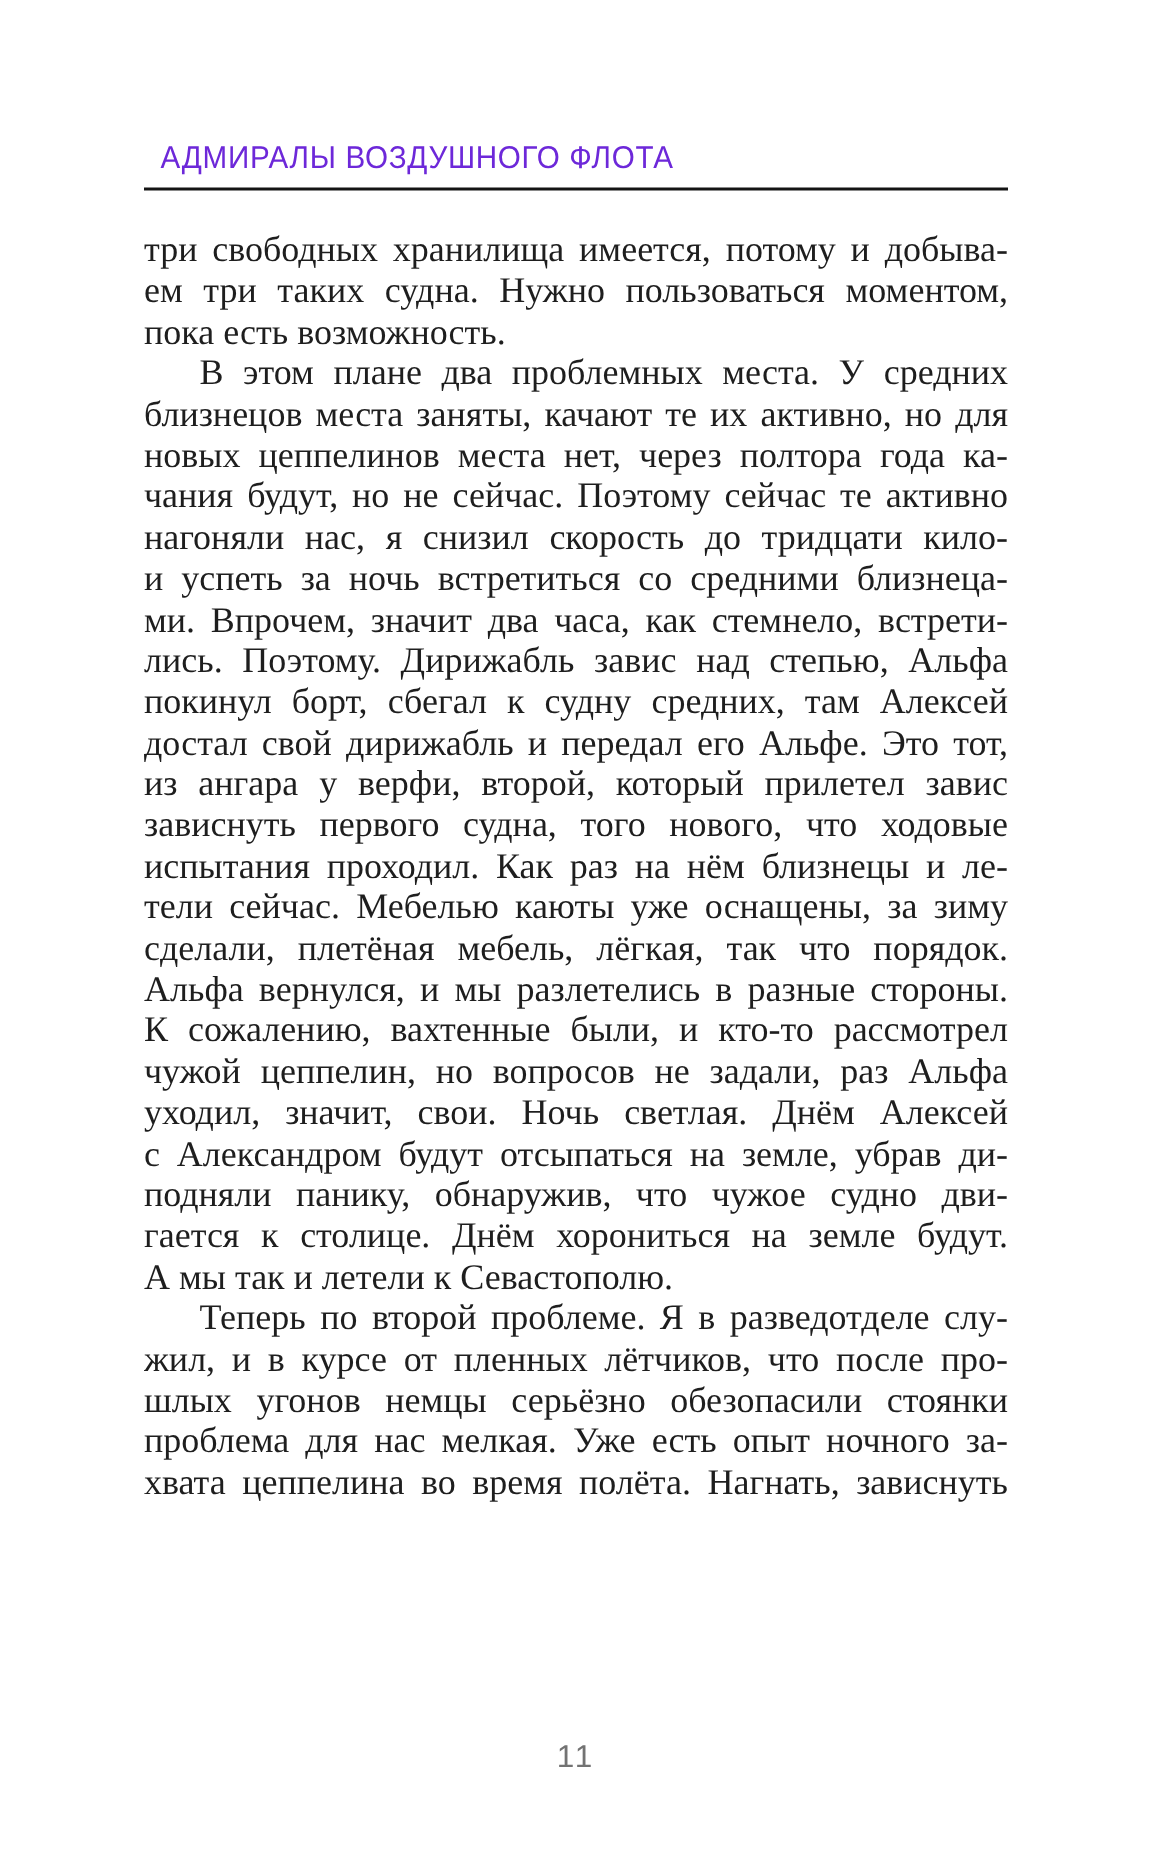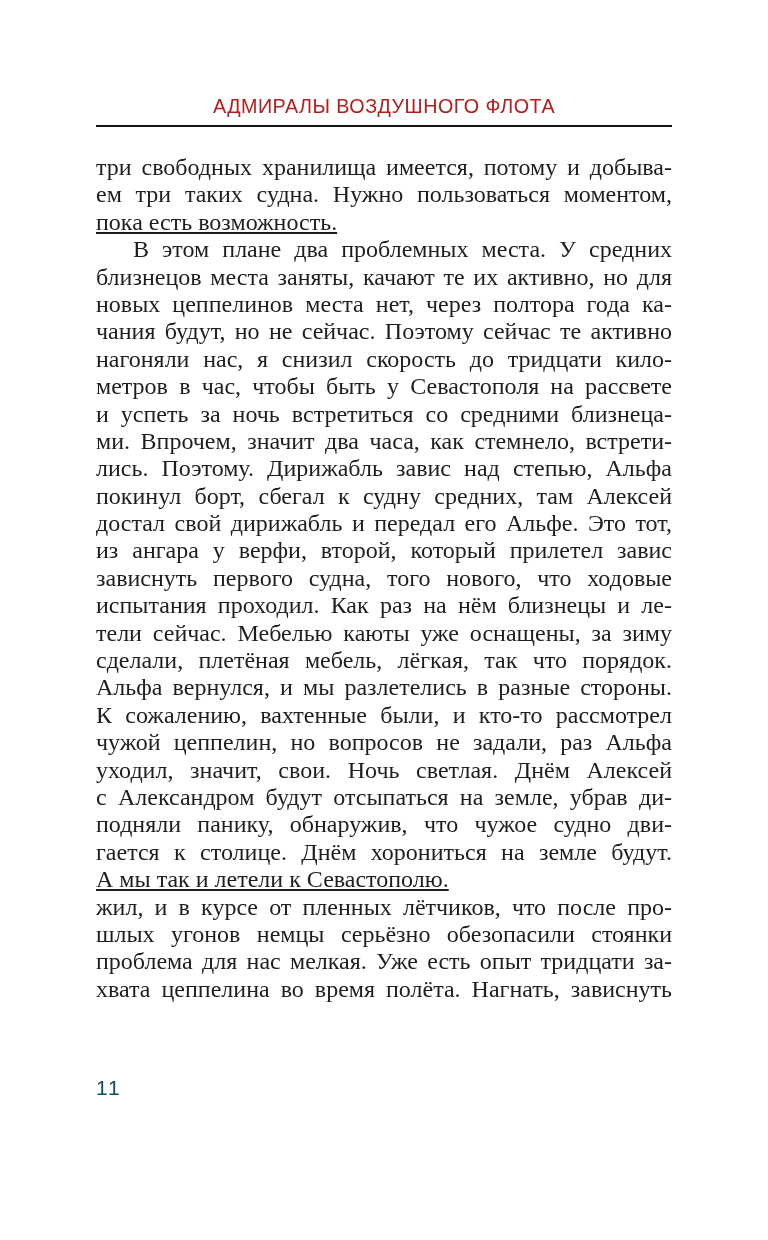--- a/index.html
+++ b/index.html
@@ -14,25 +14,25 @@
   .book-page {
     position: absolute;
     inset: 0;
     background: #ffffff;
   }
   .running-header {
     position: absolute;
     top: 94px;
     left: 96px;
     width: 576px;
-    text-align: center;
+    text-align: left;
     font-family: "Liberation Sans", sans-serif;
     font-size: 21px;
     font-weight: 400;
-    color: #b91c1c;
+    color: #6d28d9;
     white-space: nowrap;
   }
   .running-header .squeeze {
     display: inline-block;
     transform: scaleX(0.94);
     transform-origin: center;
     letter-spacing: 0.5px;
   }
   .header-rule {
     position: absolute;
@@ -54,32 +54,31 @@
   .line {
     height: 27.4px;
     overflow: hidden;
     text-align: justify;
     text-align-last: justify;
   }
   .line.indent { text-indent: 37px; }
   .line.par-end {
     text-align: left;
     text-align-last: left;
-    text-decoration: underline;
   }
   .page-number {
     position: absolute;
-    top: 1076px;
+    top: 1160px;
     left: 96px;
     width: 576px;
-    text-align: left;
+    text-align: center;
     font-family: "Liberation Sans", sans-serif;
     font-size: 21px;
     letter-spacing: 2px;
-    color: #0c4a6e;
+    color: #737373;
   }
 </style>
 </head>
 <body>
 
 <div class="book-page">
 
   <div class="running-header">
     <span class="squeeze">АДМИРАЛЫ ВОЗДУШНОГО ФЛОТА</span>
   </div>
@@ -88,40 +87,40 @@
 
   <div class="page-body">
     <div class="line">три свободных хранилища имеется, потому и добыва-</div>
     <div class="line">ем три таких судна. Нужно пользоваться моментом,</div>
     <div class="line par-end">пока есть возможность.</div>
     <div class="line indent">В этом плане два проблемных места. У средних</div>
     <div class="line">близнецов места заняты, качают те их активно, но для</div>
     <div class="line">новых цеппелинов места нет, через полтора года ка-</div>
     <div class="line">чания будут, но не сейчас. Поэтому сейчас те активно</div>
     <div class="line">нагоняли нас, я снизил скорость до тридцати кило-</div>
-    <div class="line">метров в час, чтобы быть у Севастополя на рассвете</div>
     <div class="line">и успеть за ночь встретиться со средними близнеца-</div>
     <div class="line">ми. Впрочем, значит два часа, как стемнело, встрети-</div>
     <div class="line">лись. Поэтому. Дирижабль завис над степью, Альфа</div>
     <div class="line">покинул борт, сбегал к судну средних, там Алексей</div>
     <div class="line">достал свой дирижабль и передал его Альфе. Это тот,</div>
     <div class="line">из ангара у верфи, второй, который прилетел завис</div>
     <div class="line">зависнуть первого судна, того нового, что ходовые</div>
     <div class="line">испытания проходил. Как раз на нём близнецы и ле-</div>
     <div class="line">тели сейчас. Мебелью каюты уже оснащены, за зиму</div>
     <div class="line">сделали, плетёная мебель, лёгкая, так что порядок.</div>
     <div class="line">Альфа вернулся, и мы разлетелись в разные стороны.</div>
     <div class="line">К сожалению, вахтенные были, и кто-то рассмотрел</div>
     <div class="line">чужой цеппелин, но вопросов не задали, раз Альфа</div>
     <div class="line">уходил, значит, свои. Ночь светлая. Днём Алексей</div>
     <div class="line">с Александром будут отсыпаться на земле, убрав ди-</div>
     <div class="line">подняли панику, обнаружив, что чужое судно дви-</div>
     <div class="line">гается к столице. Днём хорониться на земле будут.</div>
     <div class="line par-end">А мы так и летели к Севастополю.</div>
+    <div class="line indent">Теперь по второй проблеме. Я в разведотделе слу-</div>
     <div class="line">жил, и в курсе от пленных лётчиков, что после про-</div>
     <div class="line">шлых угонов немцы серьёзно обезопасили стоянки</div>
-    <div class="line">проблема для нас мелкая. Уже есть опыт тридцати за-</div>
+    <div class="line">проблема для нас мелкая. Уже есть опыт ночного за-</div>
     <div class="line">хвата цеппелина во время полёта. Нагнать, зависнуть</div>
   </div>
 
   <div class="page-number">11</div>
 
 </div>
 
 </body></html>

